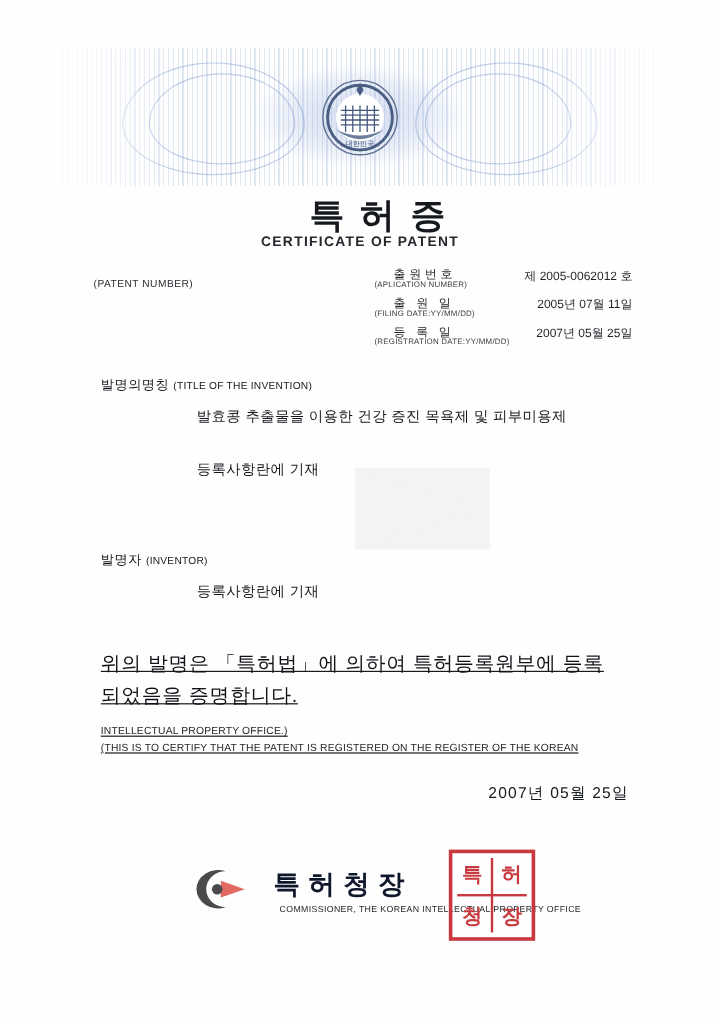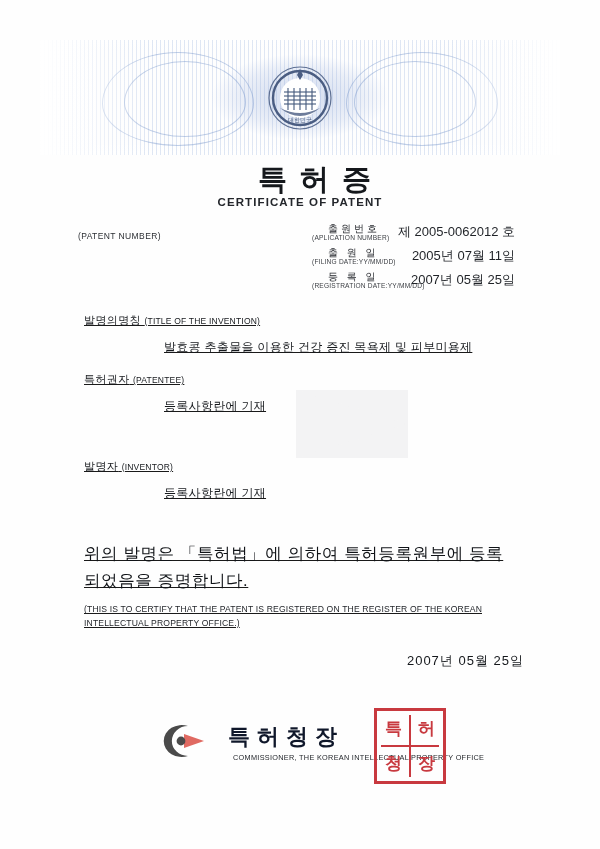--- a/index.html
+++ b/index.html
@@ -135,31 +135,30 @@
   }
   .meta-label-en {
     position: absolute;
     left: 0; top: 12px;
     font-size: 6.6px;
     letter-spacing: 0.2px;
     color: #3a3d42;
   }
   .meta-value {
     position: absolute;
-    right: 12px; top: 1px;
-    font-size: 13px;
+    right: 0; top: 1px;
+    font-size: 10px;
     white-space: nowrap;
   }
 
   
   .field {
     position: absolute;
     left: 84px;
     width: 450px;
-    text-decoration: underline;
   }
   .field-label {
     font-size: 11px;
     color: #15181c;
     letter-spacing: 0.4px;
   }
   .field-label .en {
     font-size: 8.5px;
     letter-spacing: 0.2px;
   }
@@ -341,43 +340,39 @@
 
   <div class="field title-inv">
     <div class="field-label">
       <span>발명의명칭</span>
       <span class="en">(TITLE OF THE INVENTION)</span>
     </div>
     <div class="field-value">발효콩 추출물을 이용한 건강 증진 목욕제 및 피부미용제</div>
   </div>
 
   <div class="field patentee">
-    <div class="field-label">
-      <span>특허권자</span>
-      <span class="en">(PATENTEE)</span>
-    </div>
     <div class="field-value">등록사항란에 기재</div>
   </div>
 
   <div class="field inventor">
     <div class="field-label">
       <span>발명자</span>
       <span class="en">(INVENTOR)</span>
     </div>
     <div class="field-value">등록사항란에 기재</div>
   </div>
 
   <div class="cert">
     <div class="cert-kr">
       <div>위의 발명은 「특허법」에 의하여 특허등록원부에 등록</div>
       <div>되었음을 증명합니다.</div>
     </div>
     <div class="cert-en">
+      <div>INTELLECTUAL PROPERTY OFFICE.)</div>
       <div>(THIS IS TO CERTIFY THAT THE PATENT IS REGISTERED ON THE REGISTER OF THE KOREAN</div>
-      <div>INTELLECTUAL PROPERTY OFFICE.)</div>
     </div>
     <div class="cert-date">2007년  05월  25일</div>
   </div>
 
   <div class="footer">
     <svg class="kipo-logo" viewBox="0 0 56 46">
       <path d="M30 8 A18 16 0 1 0 30 38 A14 13 0 1 1 30 8 Z" fill="#4a4a4a"></path>
       <path d="M26 16 L46 23 L26 30 Z" fill="#e06a62"></path>
       <circle cx="23" cy="23" r="4.4" fill="#4a4a4a"></circle>
     </svg>

